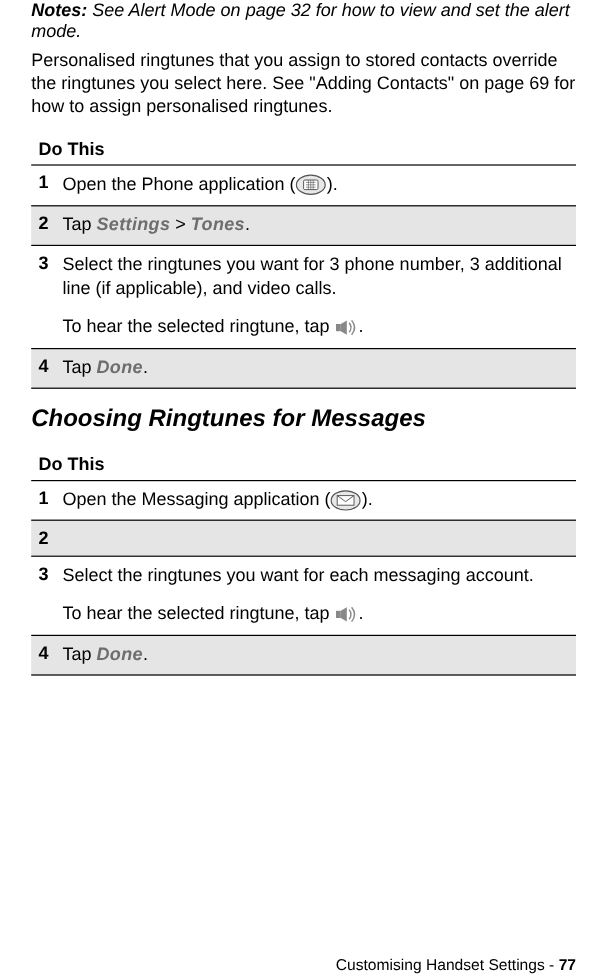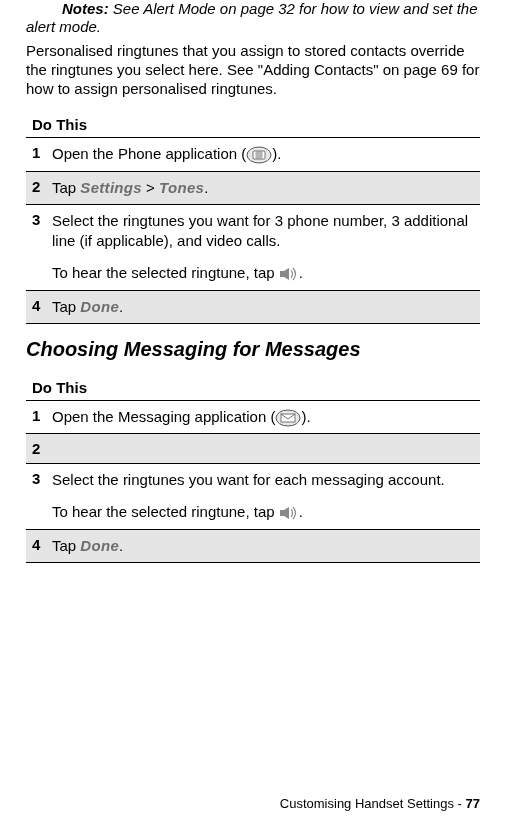--- a/index.html
+++ b/index.html
@@ -18,21 +18,20 @@
   }
   .notes-block {
     font-size: 15px;
     line-height: 1.2;
     margin-bottom: 6px;
     font-style: italic;
   }
   .notes-label {
     font-weight: bold;
     font-style: italic;
-    margin-left: 36px;
   }
   .para {
     font-size: 15px;
     line-height: 1.25;
     margin-bottom: 14px;
   }
   h2.section-title {
     font-size: 20px;
     font-style: italic;
     font-weight: bold;
@@ -151,21 +150,21 @@
     </div>
   </div>
 
   <div class="step-row shaded last">
     <div class="step-num">4</div>
     <div class="step-text">
       <span>Tap </span><span class="menu-word">Done</span><span>.</span>
     </div>
   </div>
 
-  <h2 class="section-title">Choosing Messaging for Messages</h2>
+  <h2 class="section-title">Choosing Ringtunes for Messages</h2>
 
   <div class="do-this">Do This</div>
 
   <div class="step-row">
     <div class="step-num">1</div>
     <div class="step-text">
       <span>Open the Messaging application (</span><span class="inline-icon"><svg viewBox="0 0 26 18">
             <ellipse cx="13" cy="9" rx="12" ry="8" fill="#e8e8e8" stroke="#555" stroke-width="1"></ellipse>
             <rect x="6" y="5" width="14" height="8" fill="#fff" stroke="#555" stroke-width="0.8"></rect>
             <polyline points="6,5 13,10 20,5" fill="none" stroke="#555" stroke-width="0.8"></polyline>

